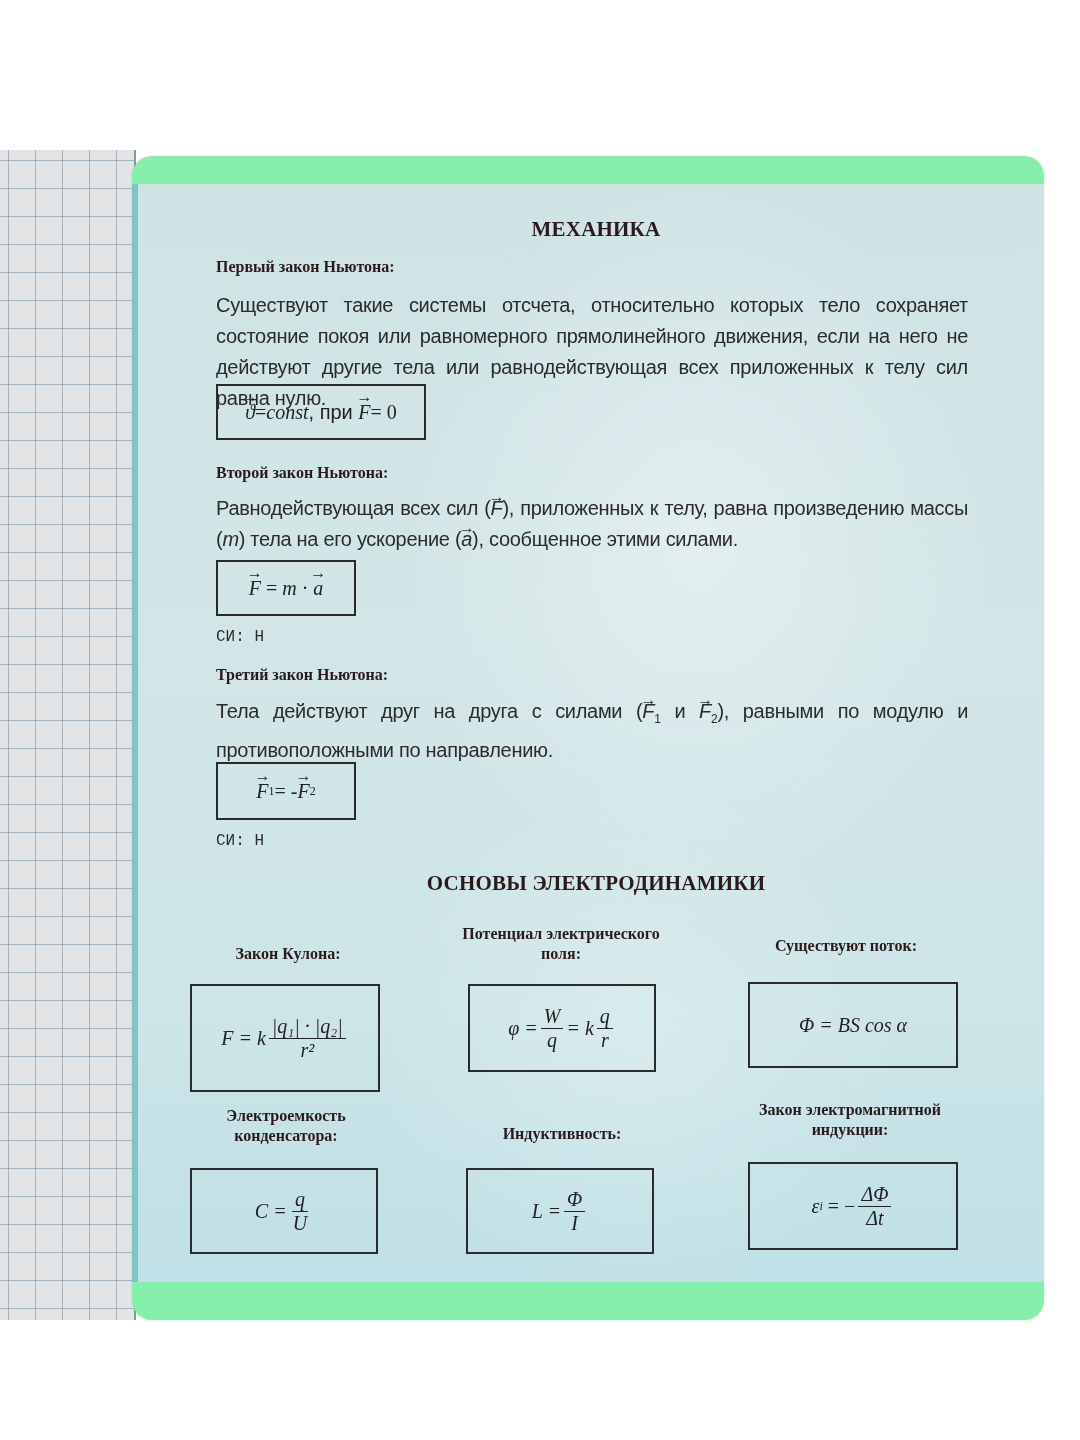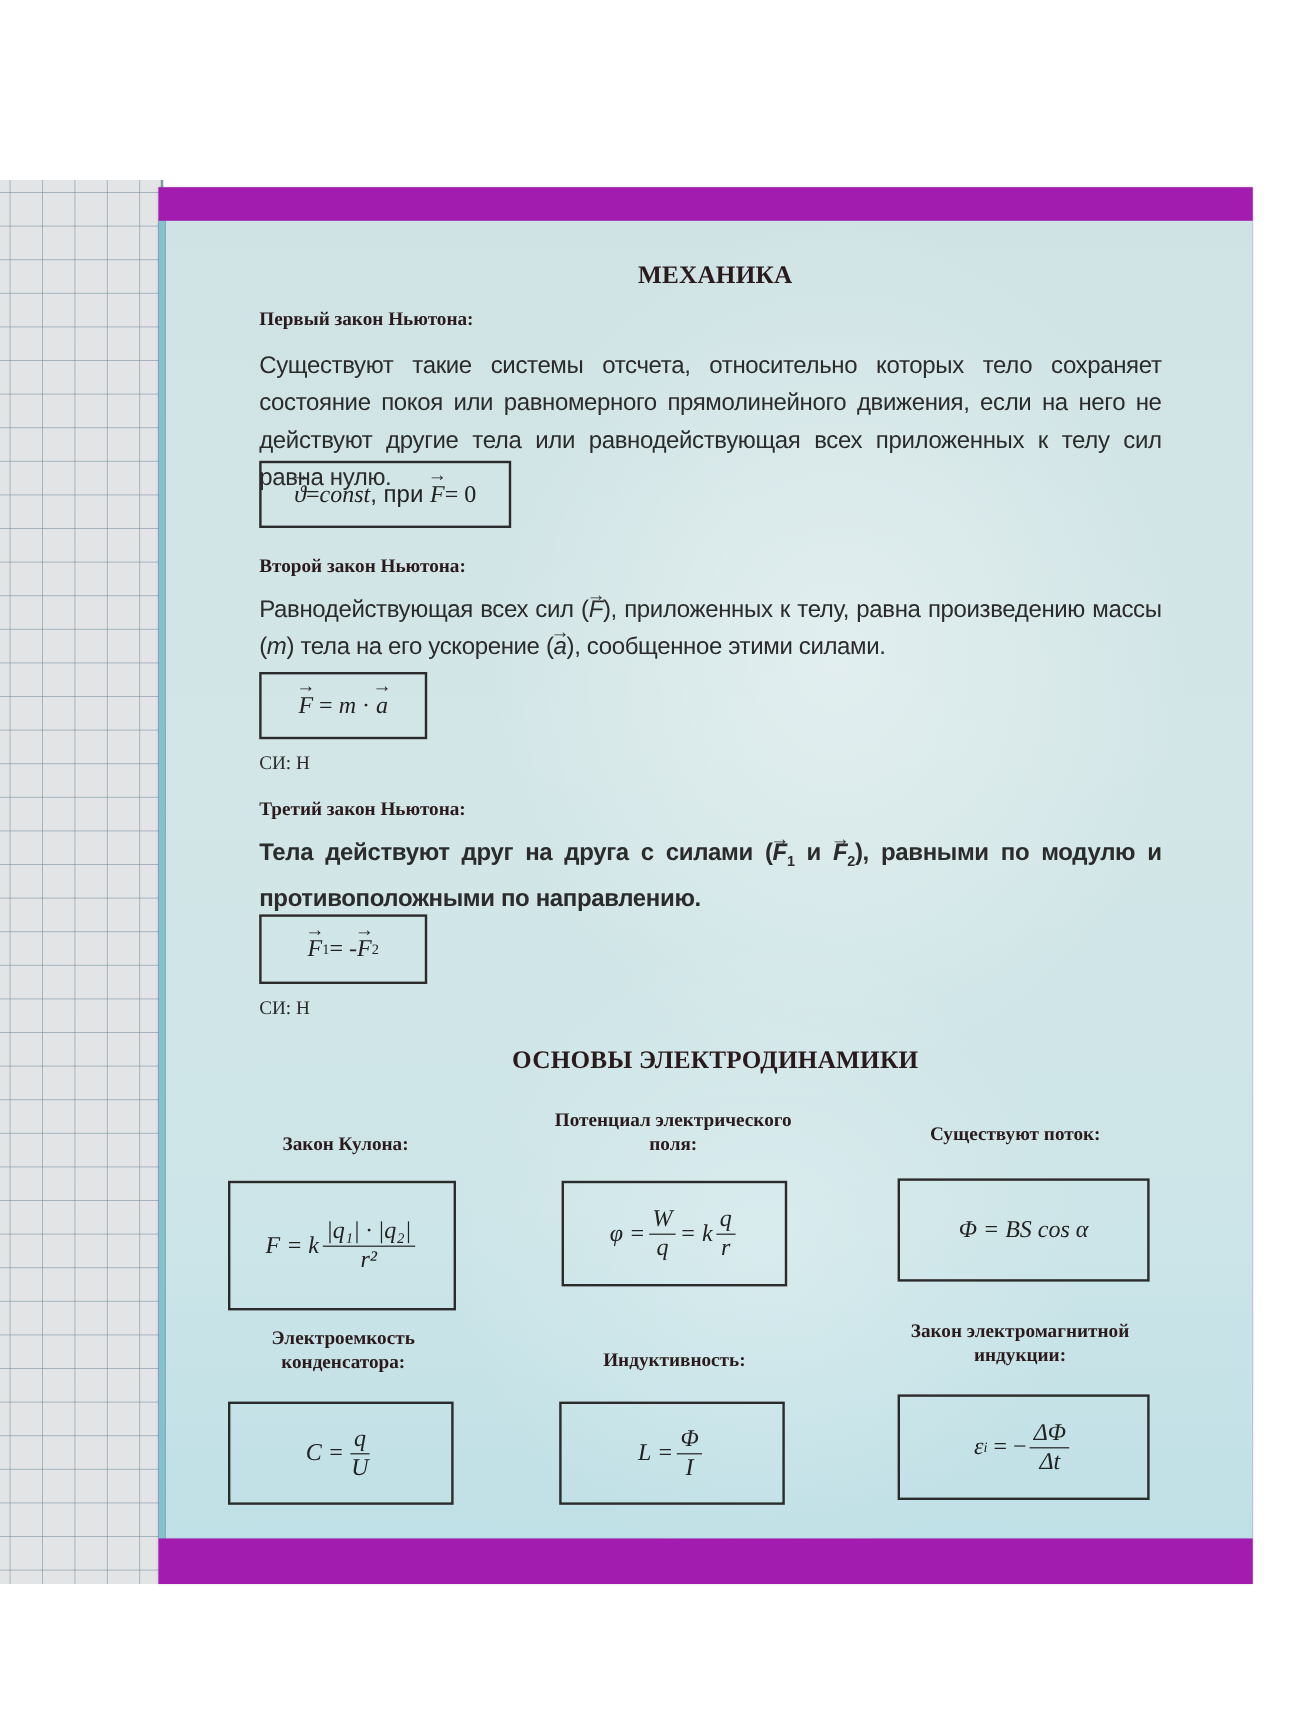--- a/index.html
+++ b/index.html
@@ -5,38 +5,38 @@
   html, body { margin:0; padding:0; }
   body { width:1080px; height:1440px; background:#ffffff; position:relative; overflow:hidden;
          font-family:"Liberation Sans", sans-serif; }
   .grid-page { position:absolute; left:0; top:150px; width:134px; height:1170px;
     background-color:#e2e4e6;
     background-image:
       linear-gradient(to right, rgba(110,140,160,0.55) 1px, transparent 1px),
       linear-gradient(to bottom, rgba(110,140,160,0.55) 1px, transparent 1px);
     background-size:27px 28px; background-position:8px 10px;
     border-right:2px solid #7f9aa0; }
-  .cover { position:absolute; left:132px; top:156px; width:912px; height:1164px; background:#a21caf;
-    box-shadow: 0 0 2px rgba(0,0,0,0.15); }
+  .cover { position:absolute; left:132px; top:156px; width:912px; height:1164px; background:#86efac;
+    box-shadow: 0 0 2px rgba(0,0,0,0.15); border-radius: 20px; }
   .cover-print { position:absolute; left:0; top:28px; width:912px; height:1098px;
     background:
       radial-gradient(ellipse 420px 520px at 560px 360px, rgba(255,255,255,0.35), rgba(255,255,255,0) 70%),
       radial-gradient(ellipse 380px 380px at 500px 860px, rgba(255,255,255,0.25), rgba(255,255,255,0) 70%),
       linear-gradient(180deg, #cfe3e5 0%, #d3e6e7 40%, #cde5e8 75%, #bfe0e6 100%);
     border-left:6px solid #7fc4c9; box-sizing:border-box; }
   .content { position:absolute; left:78px; top:0; width:760px; color:#222; }
   .sec-title { position:absolute; left:0; width:760px; text-align:center;
     font-family:"Liberation Serif", serif; font-weight:bold; font-size:21px; color:#2a1a1c; letter-spacing:0.2px; }
   .law-title { position:absolute; left:0; font-family:"Liberation Serif", serif; font-weight:bold; font-size:16px; color:#2a1a1c; }
   .para { position:absolute; left:0; width:752px; font-family:"Liberation Sans", sans-serif; font-size:20px;
     line-height:31px; color:#2b2b2b; text-align:justify; text-align-last:left; letter-spacing:-0.3px; }
   .formula-box { position:absolute; left:0; border:2px solid #2b2b2b; box-sizing:border-box;
     display:flex; align-items:center; justify-content:center; font-family:"Liberation Serif", serif;
     font-size:20px; color:#222; }
-  .si { position:absolute; left:0; font-family:Liberation Serif, serif; font-size:16px; color:#2b2b2b; }
+  .si { position:absolute; left:0; font-family:Liberation Mono, monospace; font-size:16px; color:#2b2b2b; }
   .vec { position:relative; display:inline-block; font-style:italic; }
   .vec::before { content:"\2192"; position:absolute; left:50%; transform:translateX(-50%); top:-0.78em;
     font-size:0.8em; font-style:normal; }
   i.m { font-style:italic; }
   .col-label { position:absolute; text-align:center; font-family:"Liberation Serif", serif; font-weight:bold;
     font-size:16px; line-height:20px; color:#2a1a1c; }
   .frac { display:inline-flex; flex-direction:column; align-items:center; vertical-align:middle; margin:0 3px; }
   .frac .num { border-bottom:1.5px solid #222; padding:0 3px; line-height:1.15; }
   .frac .den { padding:0 3px; line-height:1.15; }
   sub { font-size:0.6em; }
@@ -68,21 +68,21 @@
       <div class="formula-box" style="top:376px; width:140px; height:56px;">
         <span class="vec">F</span>
         <span style="white-space:pre;"> = </span>
         <i class="m">m</i>
         <span style="white-space:pre;"> · </span>
         <span class="vec">a</span>
       </div>
       <div class="si" style="top:444px;">СИ: Н</div>
 
       <div class="law-title" style="top:482px;">Третий закон Ньютона:</div>
-      <div class="para" style="top:512px;font-weight:bold;"><span>Тела действуют друг на друга с силами (</span><span class="vec">F</span><sub>1</sub><span style="white-space:pre;"> и </span><span class="vec">F</span><sub>2</sub><span>), равными по модулю и противоположными по направлению.</span></div>
+      <div class="para" style="top:512px;"><span>Тела действуют друг на друга с силами (</span><span class="vec">F</span><sub>1</sub><span style="white-space:pre;"> и </span><span class="vec">F</span><sub>2</sub><span>), равными по модулю и противоположными по направлению.</span></div>
       <div class="formula-box" style="top:578px; width:140px; height:58px;">
         <span class="vec">F</span>
           <sub>1</sub>
         <span style="white-space:pre;">= -</span>
         <span class="vec">F</span>
           <sub>2</sub>
       </div>
       <div class="si" style="top:648px;">СИ: Н</div>
 
       <div class="sec-title" style="top:687px;">ОСНОВЫ ЭЛЕКТРОДИНАМИКИ</div>

